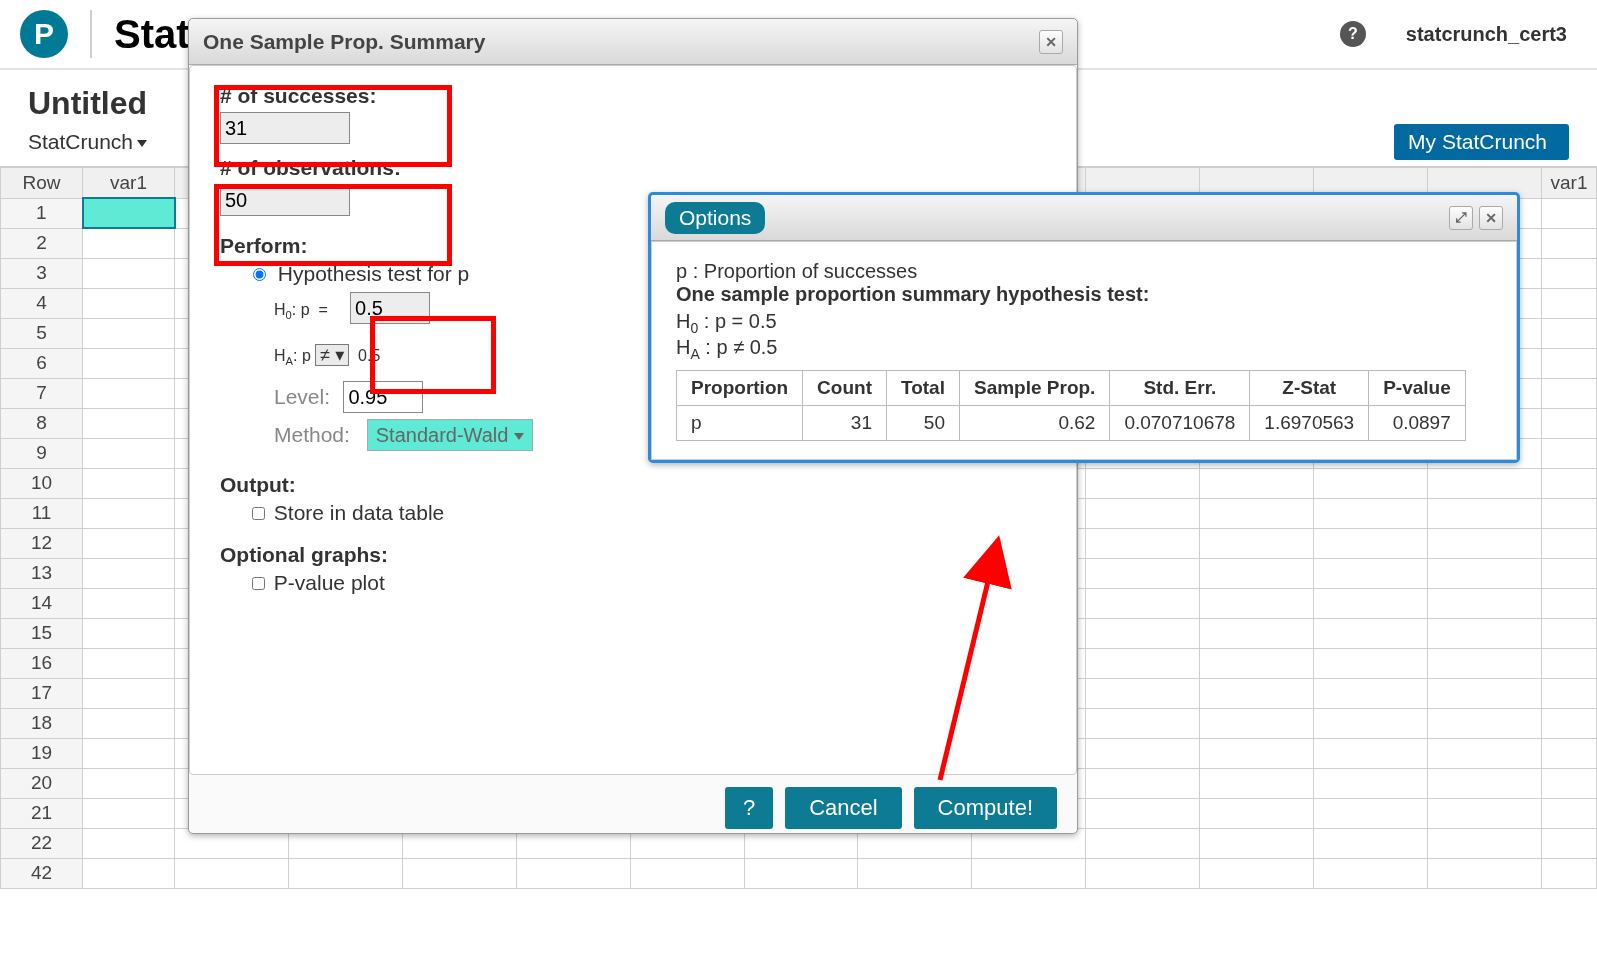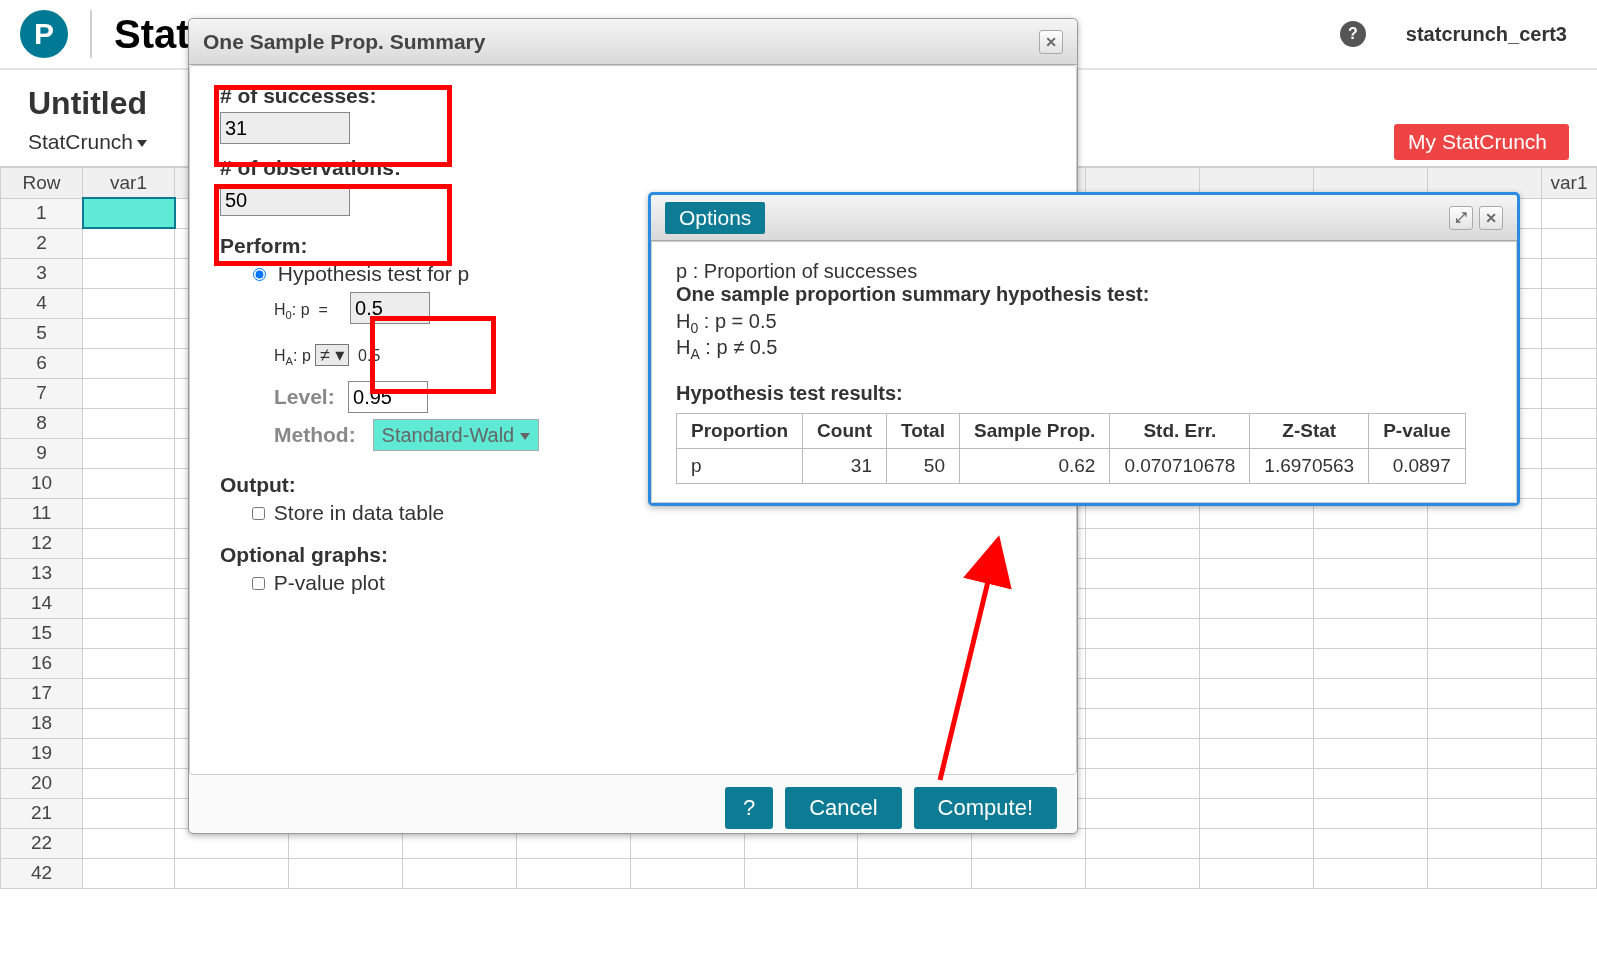--- a/index.html
+++ b/index.html
@@ -14,21 +14,21 @@
   .header-spacer{flex:1;}
   .help-icon{width:26px;height:26px;border-radius:50%;background:#555;color:#fff;display:flex;align-items:center;justify-content:center;font-weight:700;margin-right:40px;font-size:16px;}
   .username{font-weight:700;font-size:20px;color:#333;margin-right:10px;}
 
   
   .subhead{display:flex;align-items:center;padding:15px 28px 0 28px;}
   .doc-title{font-size:32px;font-weight:700;color:#333;}
   .menu-row{display:flex;align-items:center;padding:2px 28px 6px 28px;}
   .menu-item{font-size:21px;color:#333;margin-right:20px;}
   .menu-item .caret{display:inline-block;margin-left:4px;border-left:5px solid transparent;border-right:5px solid transparent;border-top:7px solid #333;vertical-align:middle;}
-  .mysc{margin-left:auto;background:#ef4444;color:#fff;font-size:21px;font-weight:500;padding:6px 14px;border-radius:3px;display:flex;align-items:center;}
+  .mysc{margin-left:auto;background:#0369a1;color:#fff;font-size:21px;font-weight:500;padding:6px 14px;border-radius:3px;display:flex;align-items:center;}
   .mysc .caret{border-top-color:#fff;margin-left:8px;}
 
   
   .sheet{border-top:2px solid #cfcfcf;}
   .sheet table{border-collapse:collapse;width:100%;table-layout:fixed;}
   .sheet th,.sheet td{border:1px solid #cfcfcf;height:30px;font-size:19px;color:#444;}
   .sheet th{background:#f0f0f0;font-weight:400;border-top:none;}
   .sheet th.rowh{width:82px;}
   .sheet td.rowh{text-align:center;background:#f5f5f5;}
   .sheet td.sel{border:2px solid #0c7b93;}
@@ -50,21 +50,21 @@
 
   
   .flabel{font-weight:700;font-size:21px;margin-bottom:4px;}
   .ftext{width:130px;height:32px;font-size:20px;background:#ededed;border:1px solid #888;padding:2px 4px;}
   .ftext.small{width:80px;}
   .ftext.white{background:#fff;width:80px;}
   .fgroup{margin-bottom:12px;}
   .radio{margin-right:6px;}
   .indent{padding-left:28px;font-size:21px;}
   .indent2{padding-left:54px;}
-  .sub{color:#888;font-size:21px;font-weight:bold;}
+  .sub{color:#888;font-size:21px;}
   .sel{font-size:20px;color:#666;background:#5eead4;border:1px solid #aaa;padding:4px 8px;margin-left:8px;}
   .sel .caret{display:inline-block;margin-left:6px;border-left:5px solid transparent;border-right:5px solid transparent;border-top:7px solid #666;vertical-align:middle;}
   .ha-line .sel-small{font-size:18px;background:#eaeaea;border:1px solid #777;padding:0 4px;}
 
   
   .results-body{font-size:20px;padding:18px 24px;background:#fff;border:1px solid #ccc;}
   .res-table{border-collapse:collapse;margin-top:8px;}
   .res-table th,.res-table td{border:1px solid #bbb;padding:6px 14px;font-size:19px;}
   .res-table th{font-weight:700;}
   .res-table td.r{text-align:right;}
@@ -585,31 +585,30 @@
     <div class="dlg-footer">
       <button class="btn help"><span>?</span></button>
       <button class="btn"><span>Cancel</span></button>
       <button class="btn"><span>Compute!</span></button>
     </div>
   </div>
 </div>
 
 <div class="dlg" style="left:648px;top:192px;width:872px;border:3px solid #2a8be0;">
   <div class="dlg-title">
-    <span style="background:#0c7b93;color:#fff;padding:4px 14px;border-radius:2px;font-weight:500;"><span>Options</span></span>
+    <span style="background:#0c7b93;color:#fff;padding:4px 14px;border-radius:10px;font-weight:500;"><span>Options</span></span>
     <span class="spacer"></span>
     <span class="winbtn">⤢</span>
     <span class="winbtn">✕</span>
   </div>
   <div class="results-body">
     <div>p : Proportion of successes</div>
     <div style="font-weight:700;margin-bottom:4px;">One sample proportion summary hypothesis test:</div>
     <div>H<sub>0</sub> : p = 0.5</div>
     <div>H<sub>A</sub> : p ≠ 0.5</div>
-    <div style="font-weight:700;margin-top:20px;">Hypothesis test results:</div>
     <table class="res-table">
       <thead>
             <tr>
         <th>Proportion</th>
         <th>Count</th>
         <th>Total</th>
         <th>Sample Prop.</th>
         <th>Std. Err.</th>
         <th>Z-Stat</th>
         <th>P-value</th>

